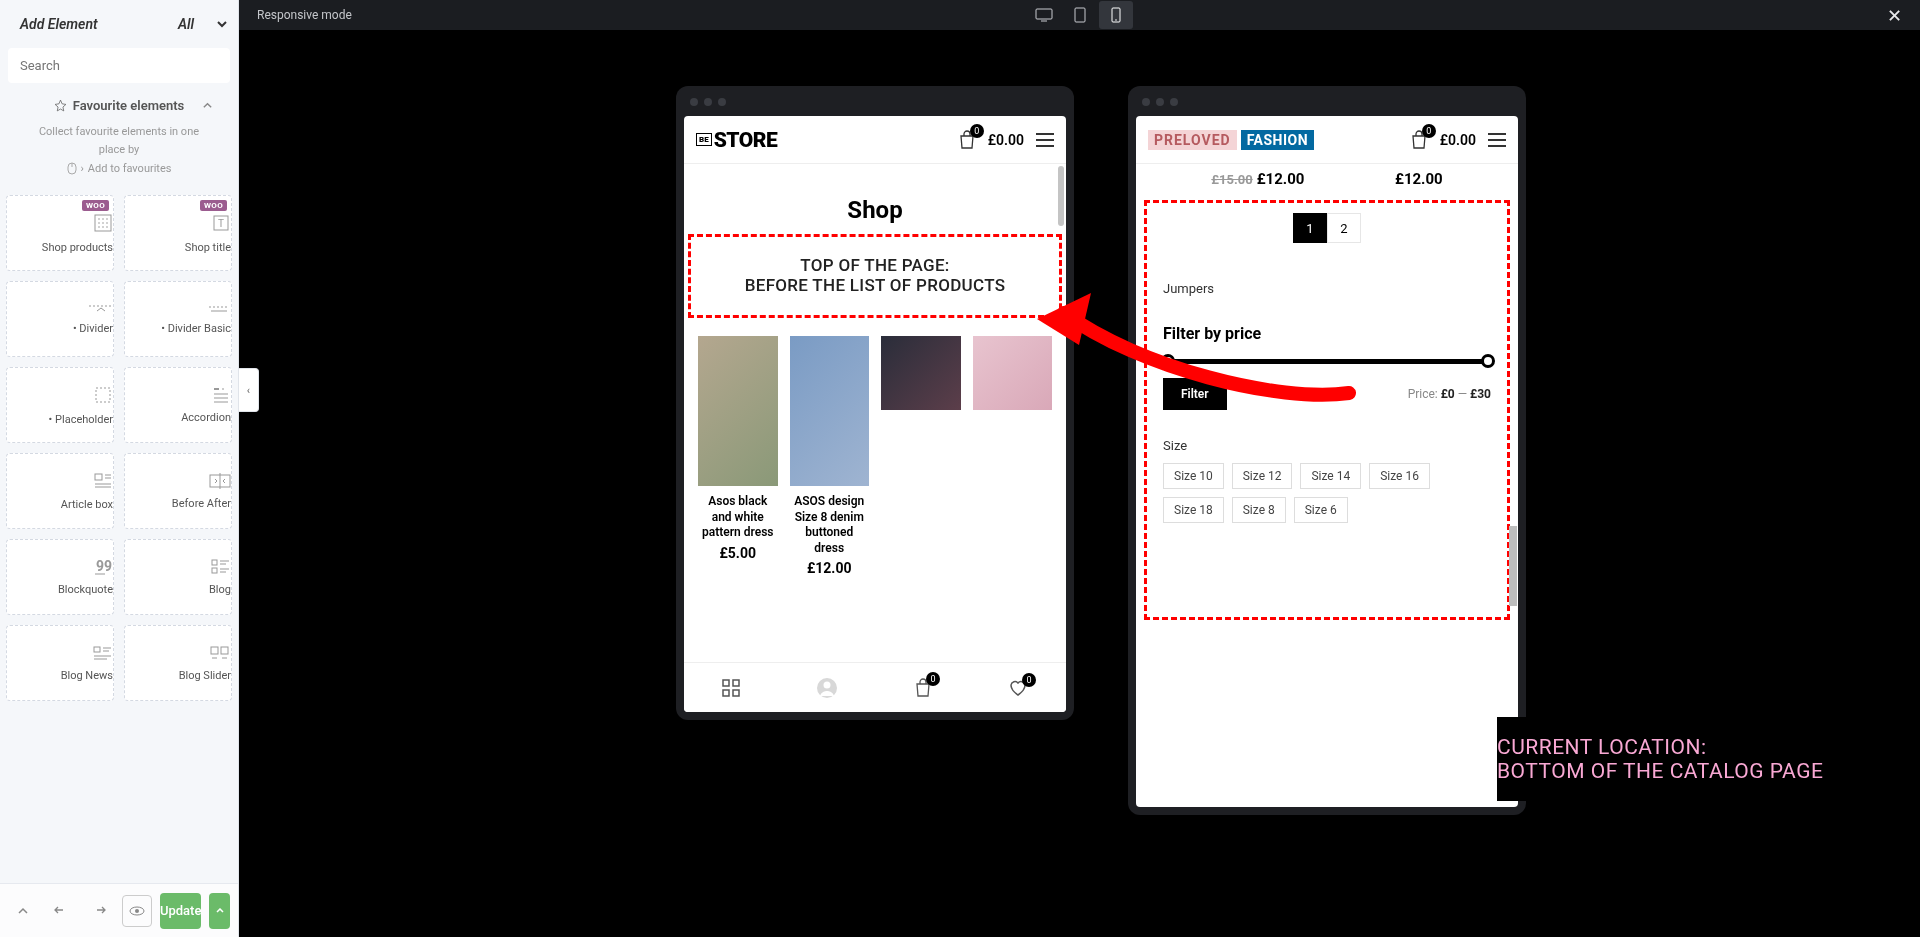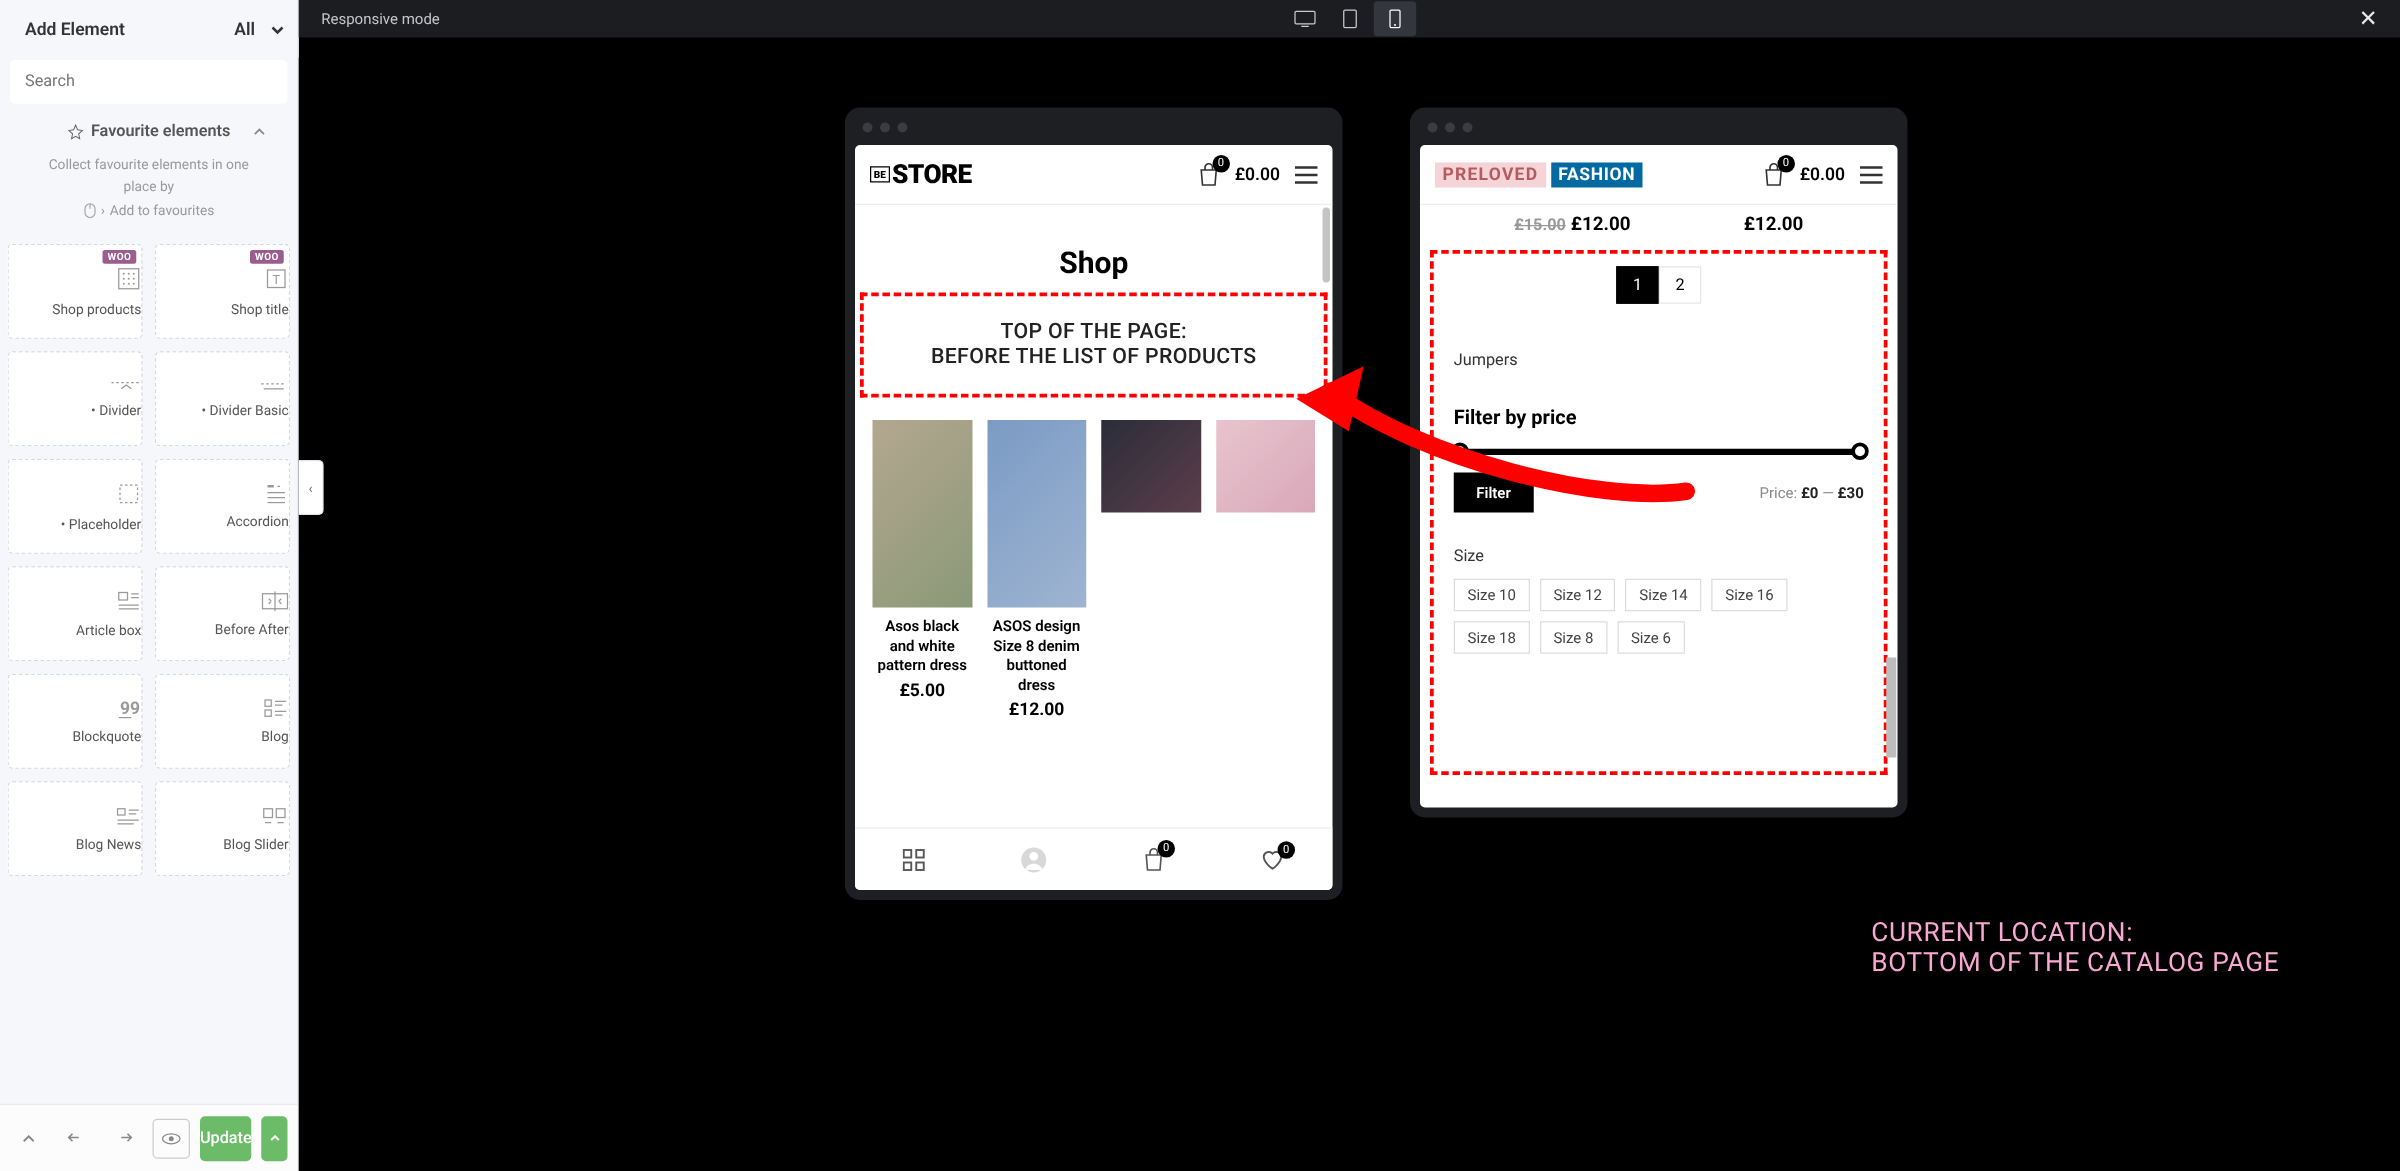--- a/index.html
+++ b/index.html
@@ -1,21 +1,21 @@
 <!DOCTYPE html>
 <html><head>
 <meta charset="utf-8">
 <style>
 * { margin: 0; padding: 0; box-sizing: border-box; font-family: -apple-system, BlinkMacSystemFont, "Segoe UI", Roboto, sans-serif; }
 body { background: #000; width: 1920px; height: 937px; overflow: hidden; position: relative; }
 
 
 .sidebar { position: absolute; left: 0; top: 0; width: 239px; height: 937px; background: #f5f7fa; border-right: 1px solid #e0e4ea; }
-.sb-header { display: flex; align-items: center; justify-content: space-between; padding: 16px 10px 16px 20px; font-size: 14px; font-weight: 600; color: #333; }
-.sb-header-right { display: flex; align-items: center; gap: 12px; cursor: pointer; }
+.sb-header { display: flex; align-items: center; justify-content: space-between; padding: 16px 10px 16px 20px; font-size: 14px; font-weight: 600; color: #333; font-style: italic; }
+.sb-header-right { display: flex; align-items: center; gap: 22px; cursor: pointer; }
 .sb-search { margin: 0 8px 12px; }
 .sb-search input { width: 100%; border: none; border-radius: 4px; padding: 10px 12px; font-size: 13px; color: #666; background: #fff; }
 .sb-fav { padding: 0 35px; margin-top: 15px; }
 .sb-fav-title { display: flex; align-items: center; justify-content: center; gap: 6px; font-size: 13px; font-weight: 600; color: #555; margin-bottom: 10px; position: relative; }
 .sb-fav-title .chev { position: absolute; right: -10px; }
 .sb-fav-desc { font-size: 11px; color: #999; text-align: center; line-height: 1.6; }
 .sb-fav-link { display: flex; align-items: center; justify-content: center; gap: 4px; font-size: 11px; color: #999; margin-top: 4px; }
 
 .sb-grid { display: grid; grid-template-columns: 1fr 1fr; gap: 10px; padding: 20px 6px 0; }
 .el-card { background: #fff; border: 1px dashed #d4d9e2; border-radius: 4px; height: 76px; display: flex; flex-direction: column; align-items: flex-end; justify-content: center; gap: 8px; position: relative; cursor: pointer; }
@@ -43,21 +43,21 @@
 
 .phone { position: absolute; width: 398px; border-radius: 12px; background: #1e1f23; padding: 12px 8px 8px; }
 .phone .dots { display: flex; gap: 6px; padding: 0 6px 10px; }
 .phone .dots span { width: 8px; height: 8px; border-radius: 50%; background: #3a3c42; }
 .phone-screen { background: #fff; border-radius: 4px; overflow: hidden; position: relative; }
 
 .ph1 { left: 437px; top: 40px; }
 .ph1 .phone-screen { height: 596px; }
 
 .ph2 { left: 889px; top: 40px; }
-.ph2 .phone-screen { height: 530px; }
+.ph2 .phone-screen { height: 691px; }
 
 
 .p-head { height: 48px; border-bottom: 1px solid #eee; display: flex; align-items: center; padding: 0 12px; justify-content: space-between; }
 .logo-store { font-family: "Arial Black", sans-serif; font-weight: 900; font-size: 21px; letter-spacing: -0.5px; display: flex; align-items: center; gap: 2px; }
 .logo-store .be { font-size: 8px; border: 1px solid #000; padding: 1px 2px; letter-spacing: 0; text-align: center; }
 .head-right { display: flex; align-items: center; gap: 12px; }
 .bag { position: relative; color: #333; }
 .bag .badge { position: absolute; top: -6px; right: -8px; background: #000; color: #fff; border-radius: 50%; width: 14px; height: 14px; font-size: 9px; display: flex; align-items: center; justify-content: center; }
 .price-head { font-size: 14px; font-weight: 600; }
 .burger { width: 18px; height: 14px; display: flex; flex-direction: column; justify-content: space-between; cursor: pointer; }

